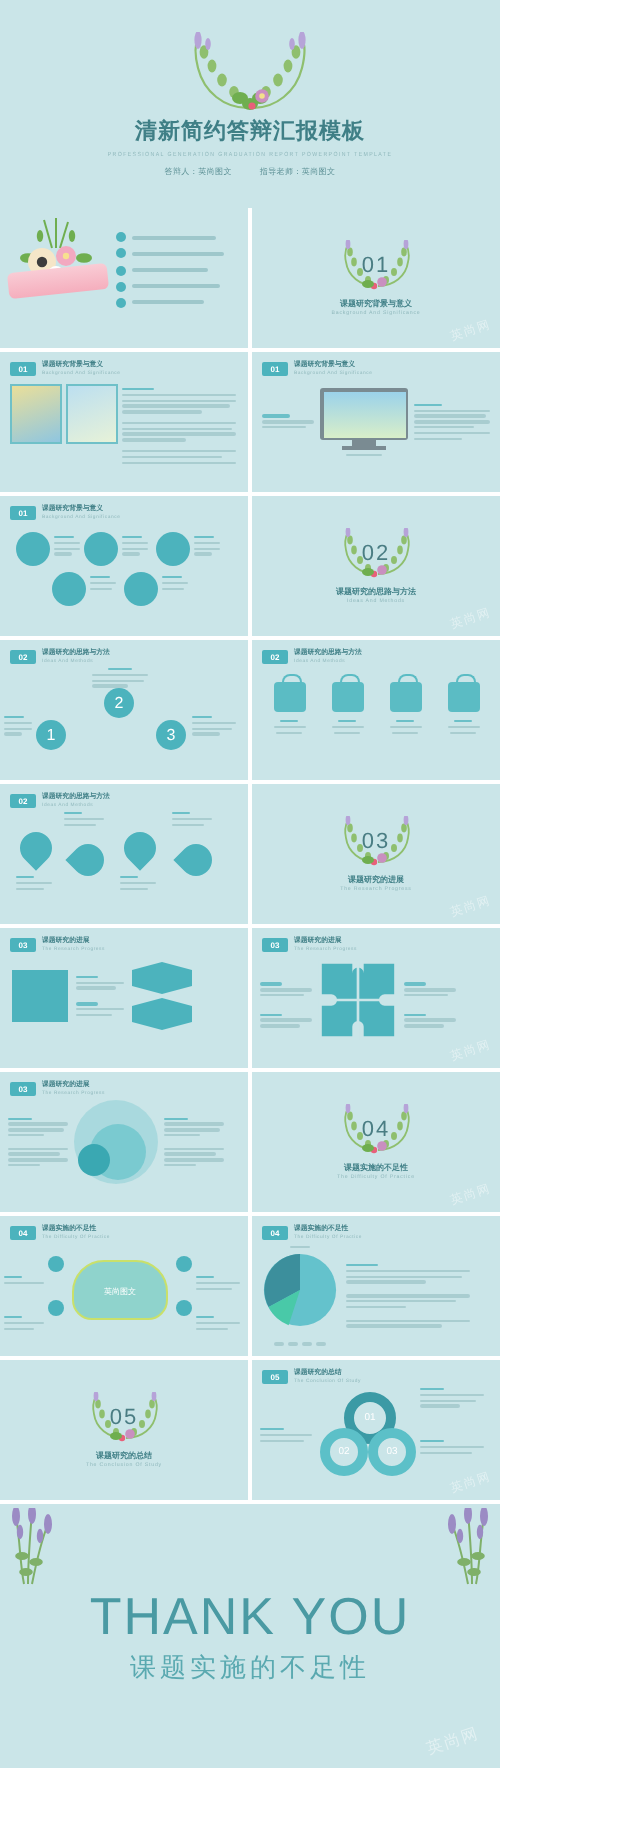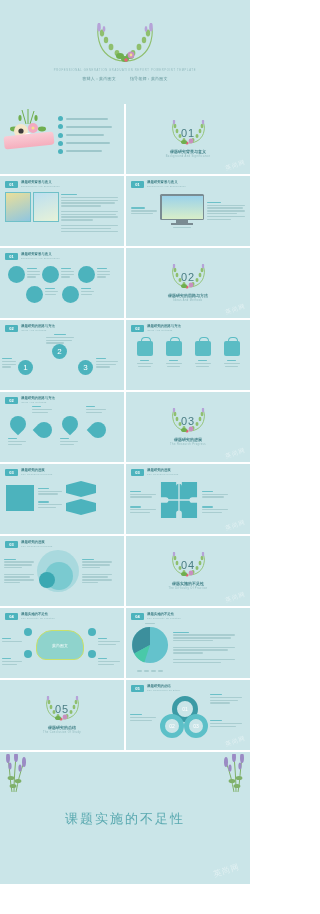--- a/index.html
+++ b/index.html
@@ -123,20 +123,21 @@
         <g fill="#6fae4f">
           <ellipse cx="34" cy="33" rx="4" ry="3"></ellipse>
             <ellipse cx="44" cy="33" rx="4" ry="3"></ellipse>
           <ellipse cx="39" cy="36" rx="4" ry="3"></ellipse>
         </g>
         <circle cx="45" cy="32" r="3.4" fill="#c98fc0"></circle>
         <circle cx="45" cy="32" r="1.4" fill="#f3e08a"></circle>
         <circle cx="40" cy="37" r="1.8" fill="#e8607a"></circle>
       </svg>
     </div>
+    <div class="cover-title">清新简约答辩汇报模板</div>
     <div class="cover-sub">PROFESSIONAL GENERATION GRADUATION REPORT POWERPOINT TEMPLATE</div>
     <div class="cover-meta">
       <span><span>答辩人：</span><span>英尚图文</span></span>
       <span><span>指导老师：</span><span>英尚图文</span></span>
     </div>
   </div>
 
   <div class="grid">
 
     <div class="slide slide-half">
@@ -817,17 +818,18 @@
           <ellipse cx="6" cy="12" rx="1.6" ry="3.6"></ellipse>
             <ellipse cx="16" cy="14" rx="1.6" ry="3.6"></ellipse>
           </g>
         <g fill="#7fb069">
           <ellipse cx="7" cy="24" rx="3.4" ry="2"></ellipse>
             <ellipse cx="14" cy="27" rx="3.4" ry="2"></ellipse>
             <ellipse cx="9" cy="32" rx="3.4" ry="2"></ellipse>
           </g>
       </svg>
     </div>
+    <div class="thanks-en">THANK YOU</div>
     <div class="thanks-cn">课题实施的不足性</div>
     <div class="watermark" style="bottom:8px;right:10px;font-size:8px">英尚网</div>
   </div>
 
 </div>
 
 </body></html>

